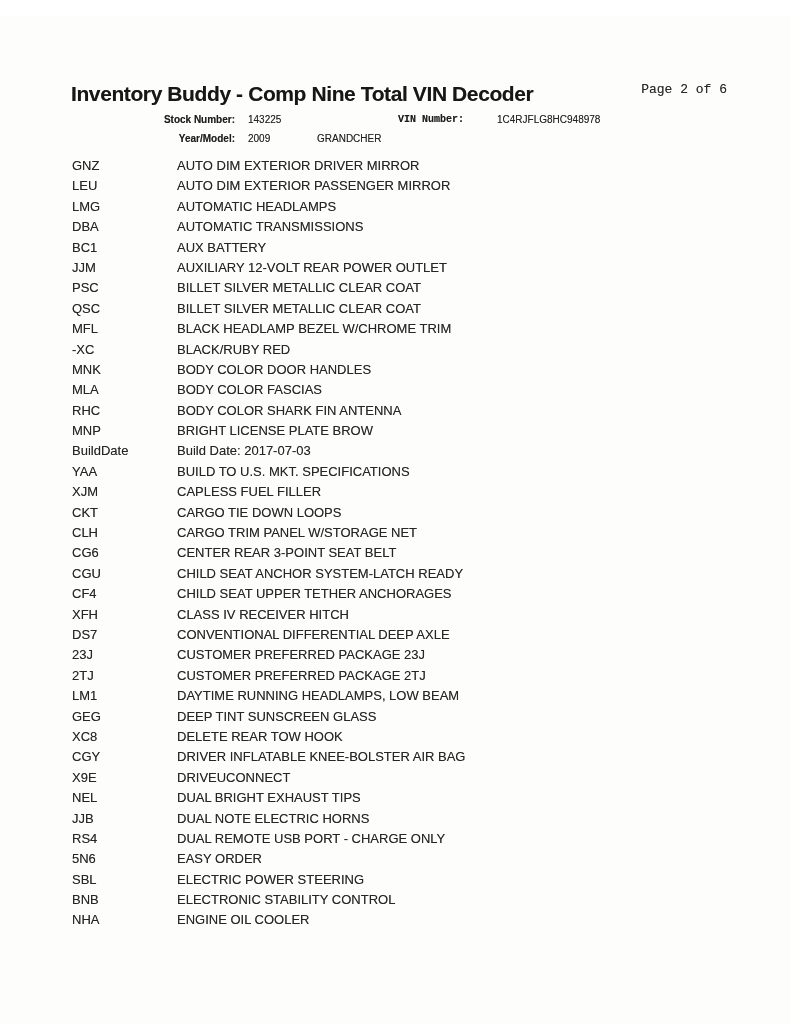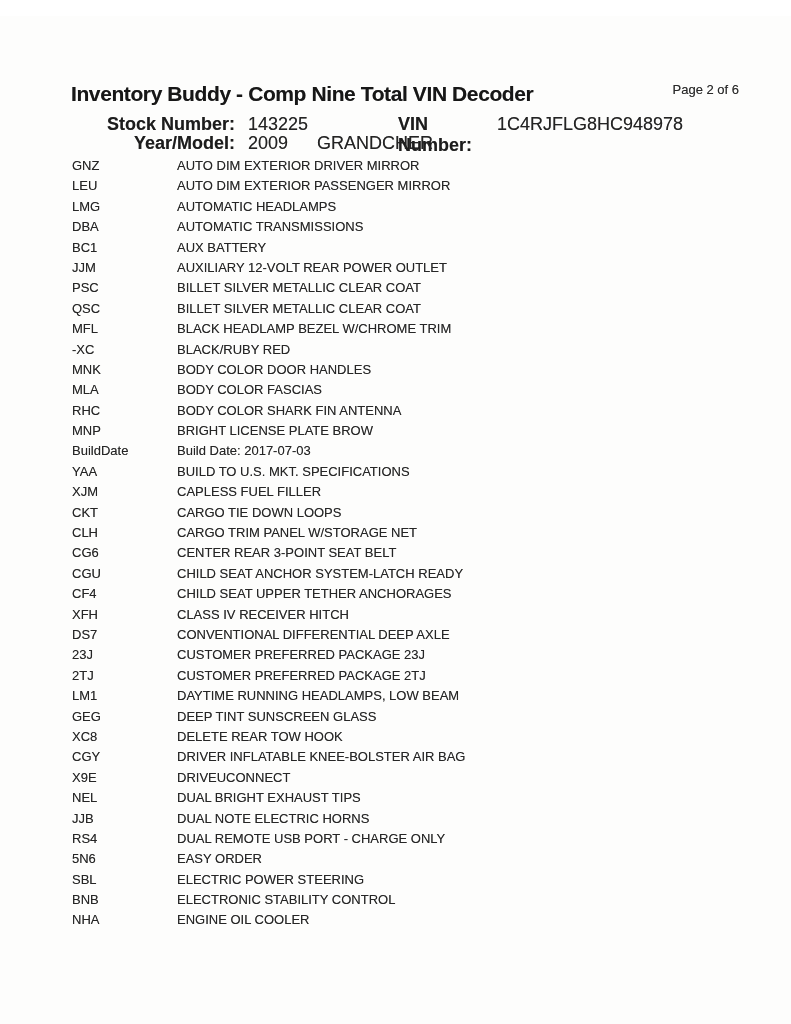--- a/index.html
+++ b/index.html
@@ -23,46 +23,47 @@
     position: absolute;
     left: 71px; top: 66px;
     font-size: 21px;
     font-weight: bold;
     letter-spacing: -0.4px;
     color: #171717;
     white-space: nowrap;
   }
   .page-indicator {
     position: absolute;
-    top: 66px; right: 52px;
+    top: 66px; right: 64px;
     font-size: 13px;
     color: #2a2a2a;
+    font-family: Liberation Mono, monospace;
   }
 
   .info-line {
     position: absolute;
     left: 0; width: 781px; height: 18px;
-    font-size: 18px;
+    font-size: 10px;
   }
   .info-line .lbl {
     position: absolute;
     font-weight: bold;
     color: #1d1d1d;
     text-align: right;
   }
   .info-line .val {
     position: absolute;
     color: #242424;
     white-space: nowrap;
   }
   .line-1 { top: 98px; }
   .line-2 { top: 117px; }
   .stock-label, .yearmodel-label { left: 60px; width: 175px; }
   .stock-value, .year-value { left: 248px; }
-  .vin-label { left: 398px; width: 89px; text-align: left !important; }
+  .vin-label { left: 398px; width: 89px; text-align: left !important; font-family: Liberation Mono, monospace; }
   .vin-value { left: 497px; }
   .model-value { left: 317px; }
 
   .options-list {
     position: absolute;
     left: 72px; top: 140px;
     width: 660px;
   }
   .option-row {
     display: flex;

